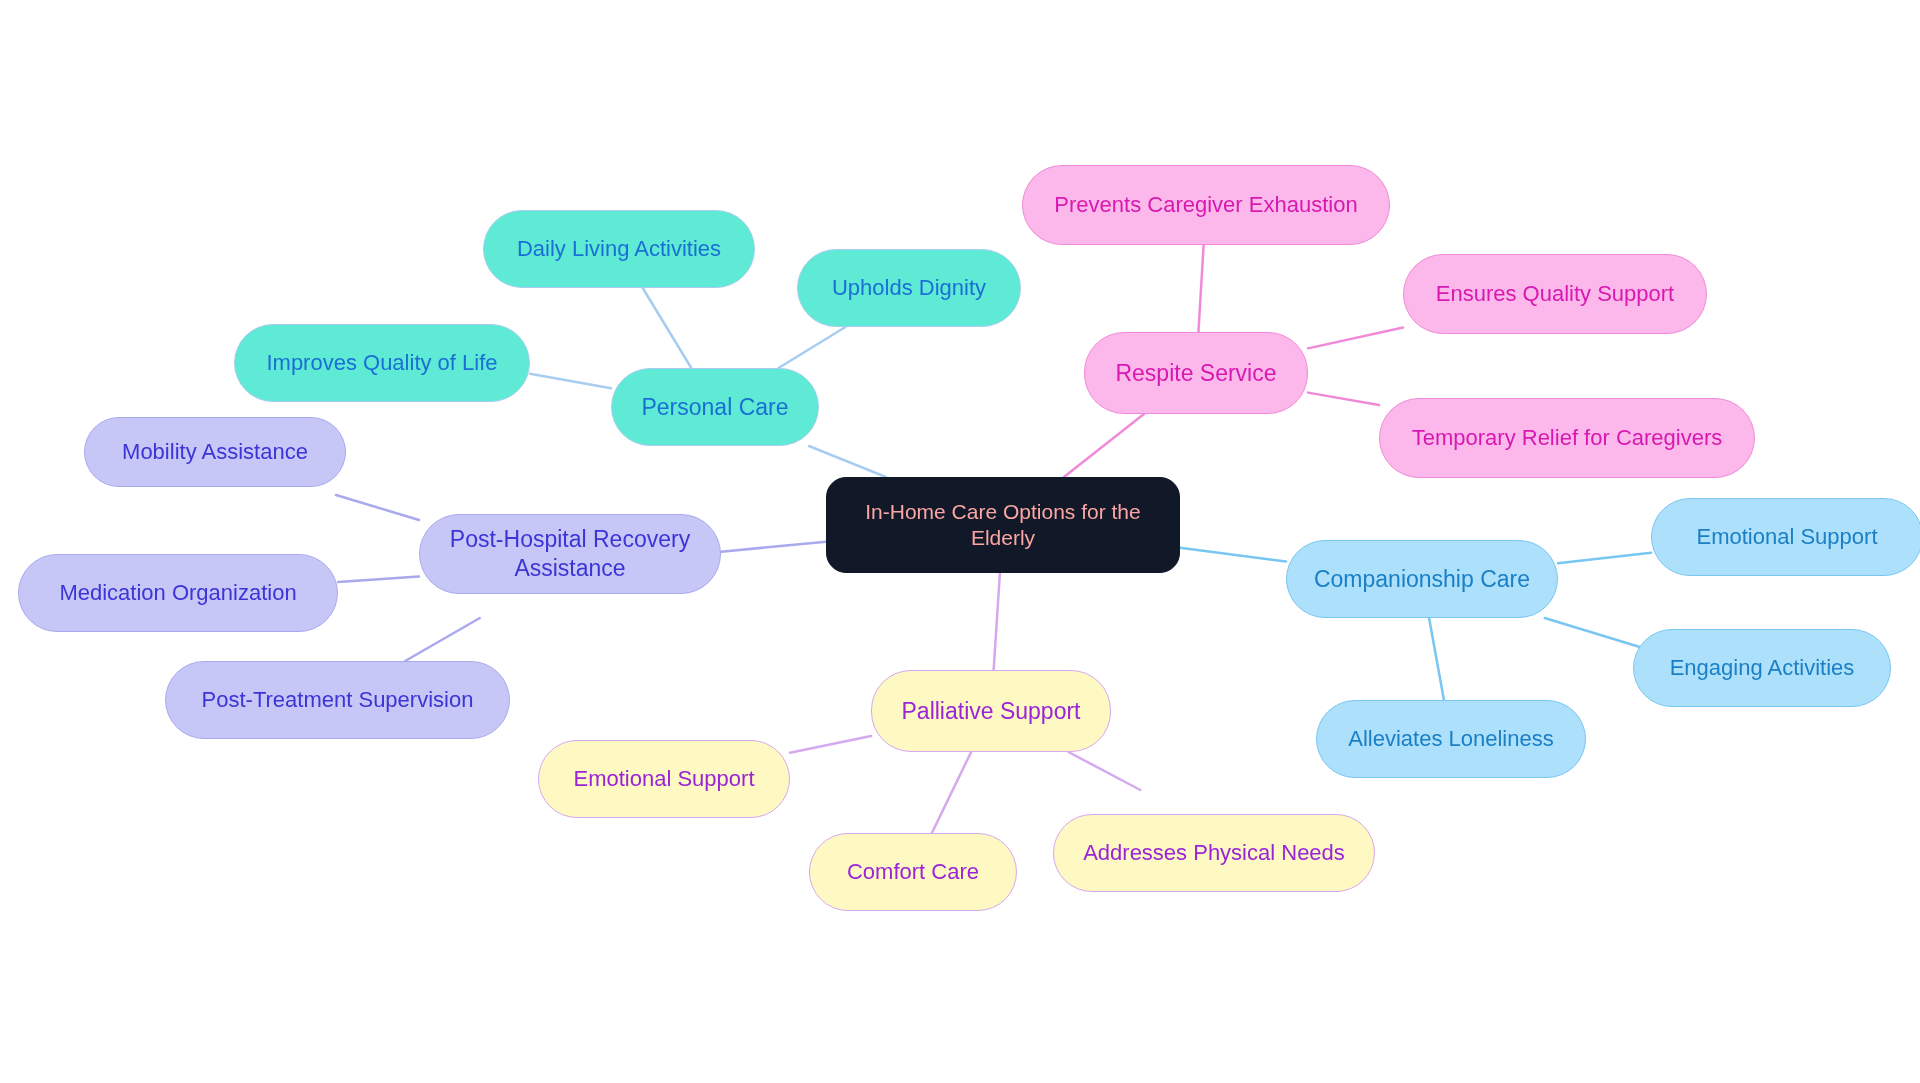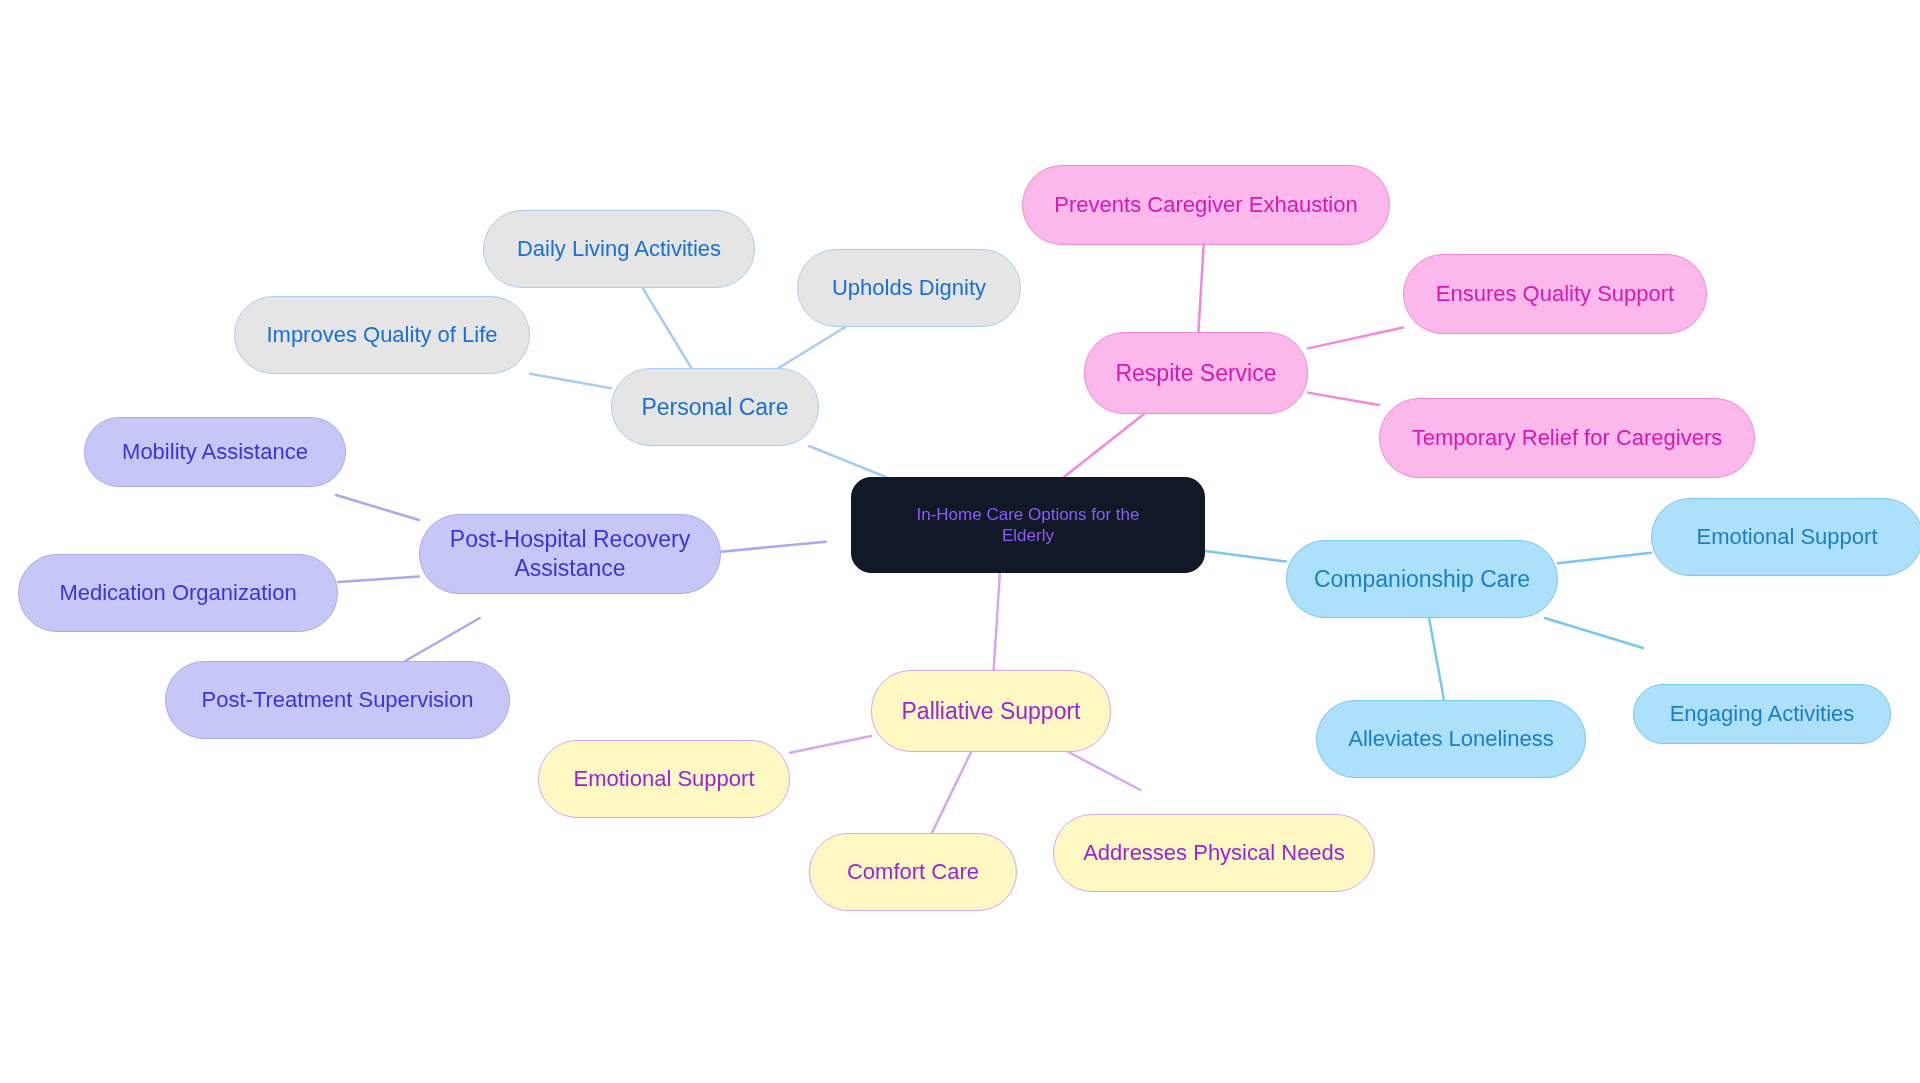--- a/index.html
+++ b/index.html
@@ -32,35 +32,34 @@
     text-align: center;
     border-style: solid;
     border-width: 1px;
     line-height: 1.25;
     white-space: pre-line;
     padding: 4px 10px;
   }
   .node-root {
     background: #111827;
     border-color: #111827;
-    color: #8b5cf6;
+    color: #fca5a5;
     border-radius: 20px;
-    font-size: 17px;
-    margin-left: 25px;
+    font-size: 21px;
   }
   .node-branch {
     border-radius: 40px;
     font-size: 23px;
   }
   .node-leaf {
     border-radius: 40px;
     font-size: 22px;
   }
   
-  .c-blue-light { background: #e5e5e5; border-color: #a8cdf0; color: #1a6fd4; }
+  .c-blue-light { background: #5eead4; border-color: #a8cdf0; color: #1a6fd4; }
   .c-blue-mid   { background: #ade0fb; border-color: #79c6f2; color: #1a7fc4; }
   .c-purple     { background: #c7c7f7; border-color: #a9a9ee; color: #3b34d6; }
   .c-pink       { background: #fcb8ea; border-color: #f08ad8; color: #d818b0; }
   .c-violet     { background: #fef9c3; border-color: #d5a8ef; color: #9b23d8; }
 </style>
 </head>
 <body>
 
 <div id="canvas">
   <svg id="edges">
@@ -83,33 +82,33 @@
       <path d="M 999.9032258064516 573 L 993.6451612903226 670" stroke="#d5a8ef" stroke-width="2.5" fill="none" stroke-linecap="round"></path>
       <path d="M 871 735.954128440367 L 790 752.7981651376147" stroke="#d5a8ef" stroke-width="2.5" fill="none" stroke-linecap="round"></path>
       <path d="M 971.1366459627329 752 L 931.8944099378882 833" stroke="#d5a8ef" stroke-width="2.5" fill="none" stroke-linecap="round"></path>
       <path d="M 1068.4830508474577 752 L 1140.2966101694915 790" stroke="#d5a8ef" stroke-width="2.5" fill="none" stroke-linecap="round"></path>
     </svg>
   <div id="nodes">
       <div class="node node-root" style="left: 826px; top: 477px; width: 354px; height: 96px;">In-Home Care Options for the
 Elderly</div>
       <div class="node node-branch c-blue-light" style="left: 611px; top: 368px; width: 208px; height: 78px;">Personal Care</div>
       <div class="node node-leaf c-blue-light" style="left: 483px; top: 210px; width: 272px; height: 78px;">Daily Living Activities</div>
-      <div class="node node-leaf c-blue-light" style="left: 234px; top: 296px; width: 296px; height: 78px; text-align: center;">Improves Quality of Life</div>
+      <div class="node node-leaf c-blue-light" style="left: 234px; top: 324px; width: 296px; height: 78px; text-align: center;">Improves Quality of Life</div>
       <div class="node node-leaf c-blue-light" style="left: 797px; top: 249px; width: 224px; height: 78px;">Upholds Dignity</div>
       <div class="node node-branch c-purple" style="left: 419px; top: 514px; width: 302px; height: 80px;">Post-Hospital Recovery
 Assistance</div>
       <div class="node node-leaf c-purple" style="left: 84px; top: 417px; width: 262px; height: 70px;">Mobility Assistance</div>
       <div class="node node-leaf c-purple" style="left: 18px; top: 554px; width: 320px; height: 78px;">Medication Organization</div>
       <div class="node node-leaf c-purple" style="left: 165px; top: 661px; width: 345px; height: 78px;">Post-Treatment Supervision</div>
       <div class="node node-branch c-pink" style="left: 1084px; top: 332px; width: 224px; height: 82px;">Respite Service</div>
       <div class="node node-leaf c-pink" style="left: 1022px; top: 165px; width: 368px; height: 80px;">Prevents Caregiver Exhaustion</div>
       <div class="node node-leaf c-pink" style="left: 1403px; top: 254px; width: 304px; height: 80px;">Ensures Quality Support</div>
       <div class="node node-leaf c-pink" style="left: 1379px; top: 398px; width: 376px; height: 80px;">Temporary Relief for Caregivers</div>
       <div class="node node-branch c-blue-mid" style="left: 1286px; top: 540px; width: 272px; height: 78px;">Companionship Care</div>
       <div class="node node-leaf c-blue-mid" style="left: 1651px; top: 498px; width: 272px; height: 78px;">Emotional Support</div>
-      <div class="node node-leaf c-blue-mid" style="left: 1633px; top: 684px; width: 258px; height: 60px;">Engaging Activities</div>
+      <div class="node node-leaf c-blue-mid" style="left: 1633px; top: 629px; width: 258px; height: 78px;">Engaging Activities</div>
       <div class="node node-leaf c-blue-mid" style="left: 1316px; top: 700px; width: 270px; height: 78px;">Alleviates Loneliness</div>
       <div class="node node-branch c-violet" style="left: 871px; top: 670px; width: 240px; height: 82px;">Palliative Support</div>
       <div class="node node-leaf c-violet" style="left: 538px; top: 740px; width: 252px; height: 78px;">Emotional Support</div>
       <div class="node node-leaf c-violet" style="left: 809px; top: 833px; width: 208px; height: 78px;">Comfort Care</div>
       <div class="node node-leaf c-violet" style="left: 1053px; top: 814px; width: 322px; height: 78px;">Addresses Physical Needs</div>
     </div>
 </div>
 
 </body></html>

